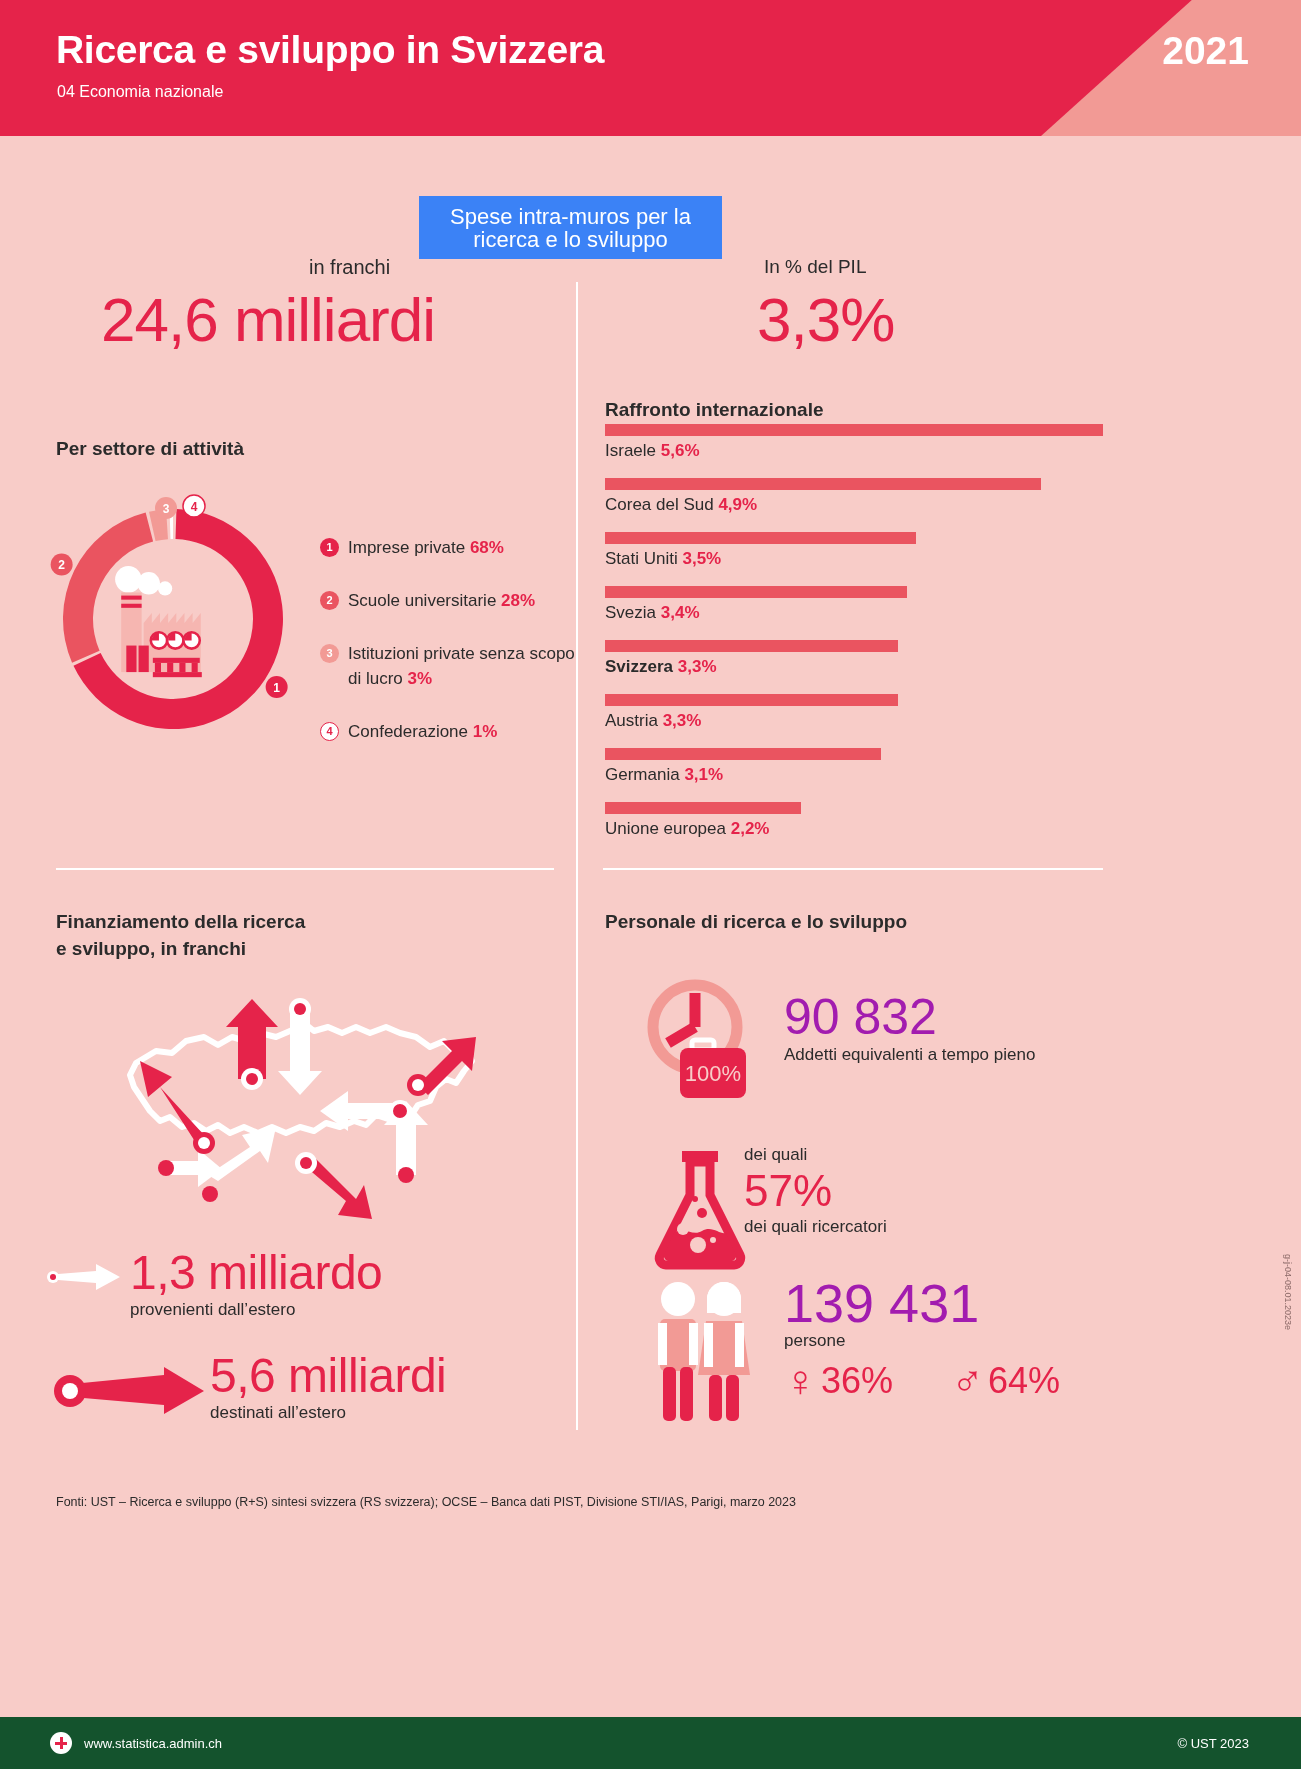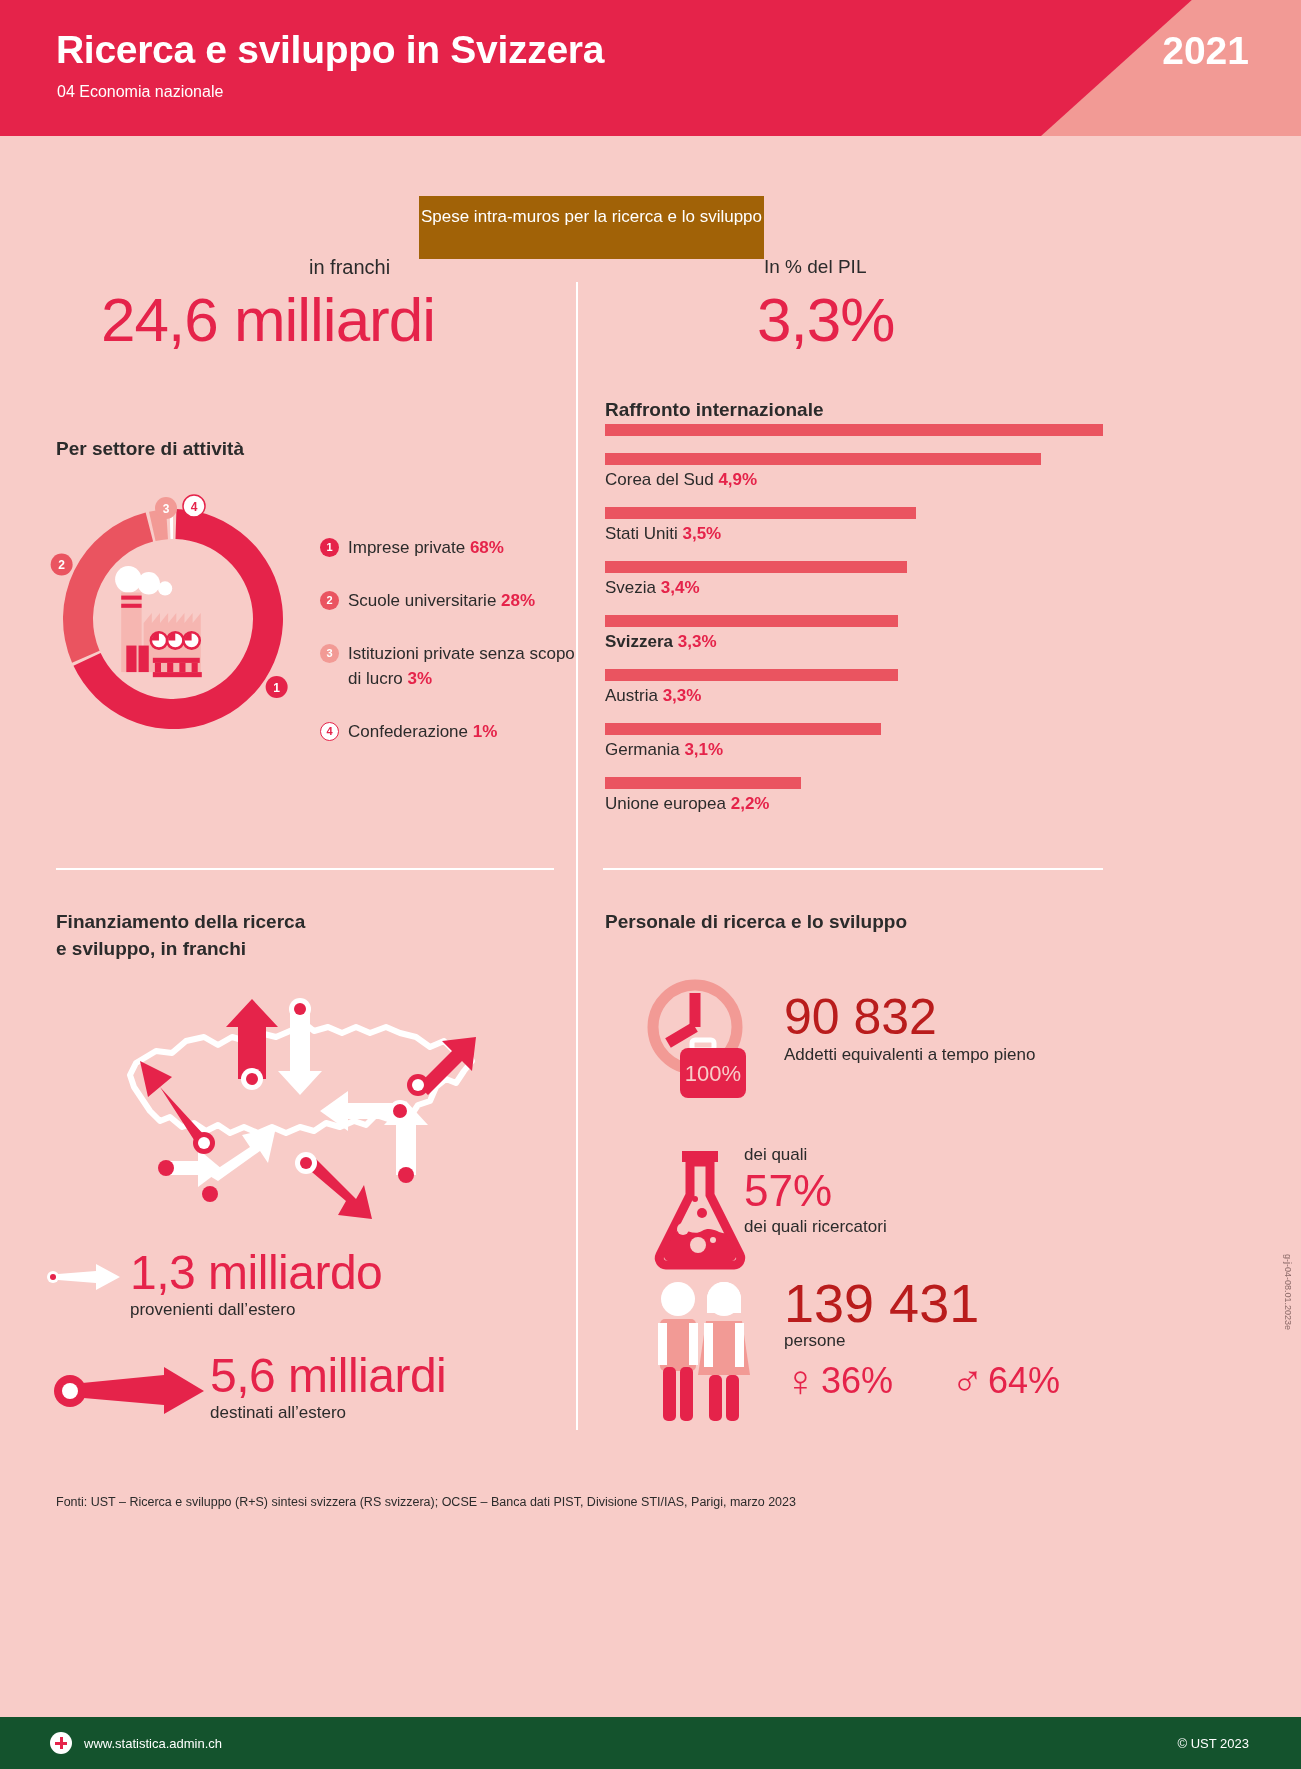--- a/index.html
+++ b/index.html
@@ -31,22 +31,22 @@
     color: #ffffff; font-size: 16px; font-weight: normal;
   }
   .header-year {
     position: absolute; right: 52px; top: 29px;
     color: #ffffff; font-size: 39px; font-weight: bold;
   }
 
   
   .kpi-badge {
     position: absolute; left: 419px; top: 196px;
-    width: 345px; height: 63px; background: #a16207;
-    color: #ffffff; font-size: 17px; line-height: 23px;
+    width: 303px; height: 63px; background: #3b82f6;
+    color: #ffffff; font-size: 22px; line-height: 23px;
     text-align: center; padding-top: 9px;
   }
   .kpi-left-label {
     position: absolute; left: 309px; top: 256px;
     font-size: 20px; color: #2b2b2b;
   }
   .kpi-left-value {
     position: absolute; left: 101px; top: 284px;
     font-size: 62px; color: #e5234a; letter-spacing: -1px;
   }
@@ -120,21 +120,21 @@
   #fund-out { left: 62px; top: 1347px; width: 500px; }
   .fund-big { font-size: 48px; color: #e5234a; letter-spacing: -0.5px; line-height: 58px; }
   .fund-small { font-size: 17px; color: #2b2b2b; margin-top: -2px; }
   .fund-arrow { position: absolute; }
 
   
   .p-block { position: absolute; }
   #p-fte { left: 640px; top: 975px; }
   #p-res { left: 640px; top: 1145px; }
   #p-people { left: 640px; top: 1275px; }
-  .p-num { font-size: 50px; color: #b91c1c; letter-spacing: 0px; line-height: 56px; }
+  .p-num { font-size: 50px; color: #a21caf; letter-spacing: 0px; line-height: 56px; }
   .p-cap { font-size: 17px; color: #2b2b2b; }
   .p-pre { font-size: 17px; color: #2b2b2b; }
   .p-pct { font-size: 44px; color: #e5234a; line-height: 52px; }
 
   .gender-row { display: flex; align-items: center; margin-top: 8px; }
   .gender-item { display: flex; align-items: center; margin-right: 58px; }
   .gender-sym { font-size: 44px; color: #e5234a; line-height: 44px; margin-right: 4px; }
   .gender-val { font-size: 36px; color: #e5234a; }
 
   
@@ -271,20 +271,21 @@
     </div>
     <div class="legend-row">
       <span class="bullet b4">4</span>
       <span><span>Confederazione</span> <b>1%</b></span>
     </div>
   </div>
 
   <div class="bars" id="bars">
       <div class="bar-row">
         <div class="bar-fill" style="width: 498px; background: rgb(234, 84, 96);"></div>
+        <div class="bar-label">Israele <b>5,6%</b></div>
       </div>
       <div class="bar-row">
         <div class="bar-fill" style="width: 435.75px; background: rgb(234, 84, 96);"></div>
         <div class="bar-label">Corea del Sud <b>4,9%</b></div>
       </div>
       <div class="bar-row">
         <div class="bar-fill" style="width: 311.25px; background: rgb(234, 84, 96);"></div>
         <div class="bar-label">Stati Uniti <b>3,5%</b></div>
       </div>
       <div class="bar-row">

